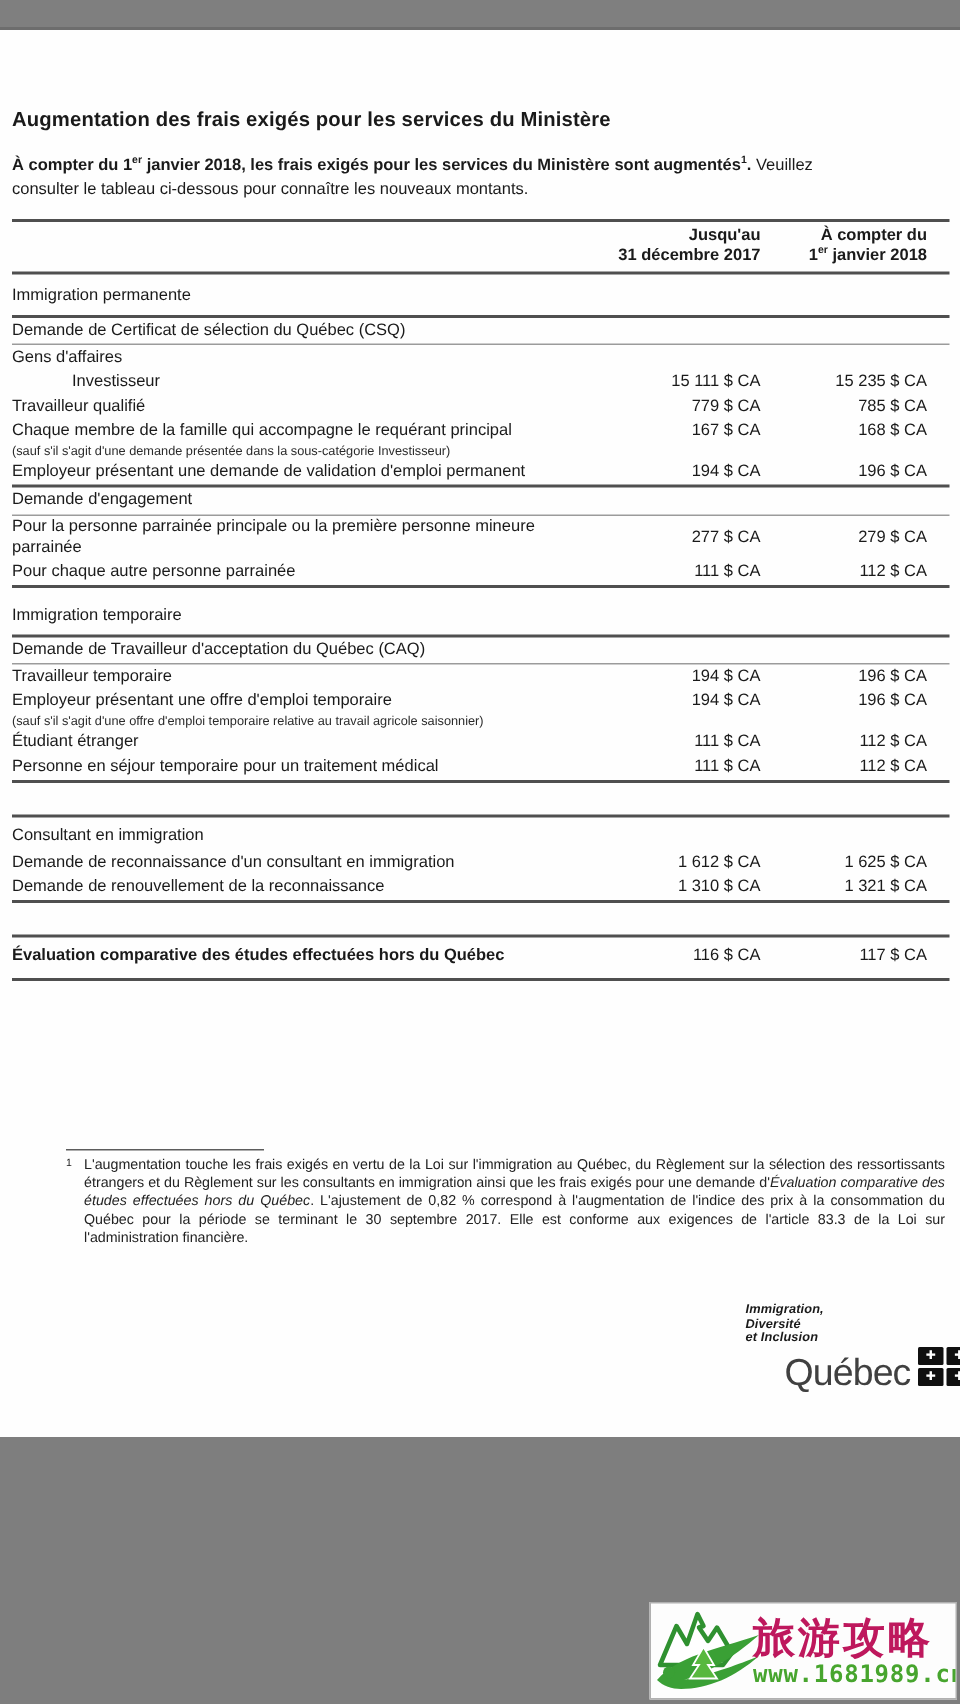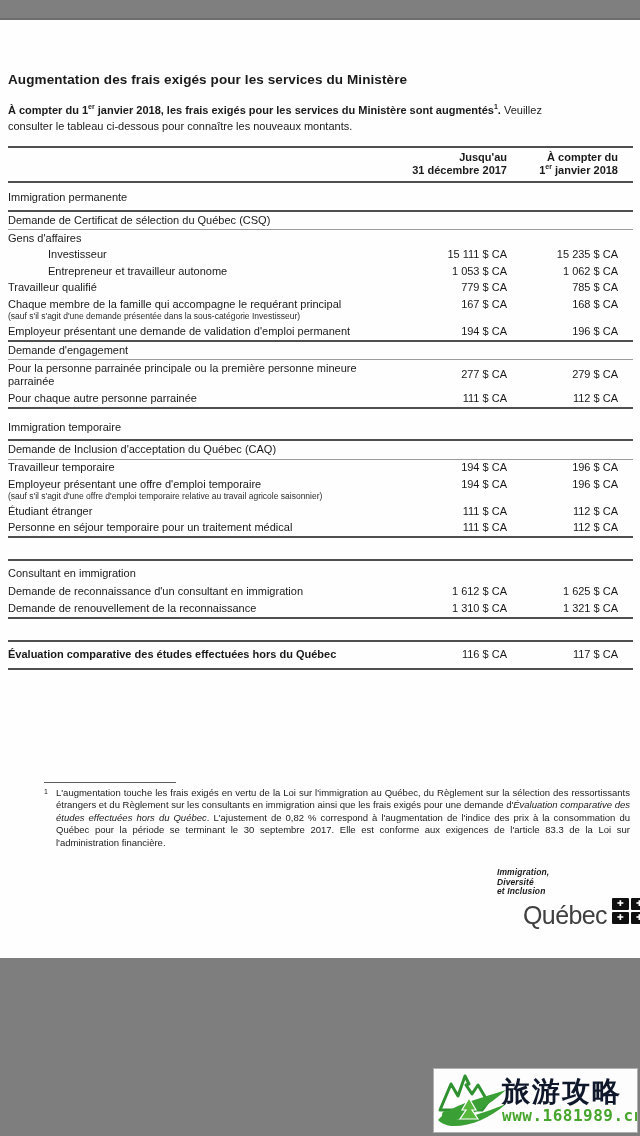--- a/index.html
+++ b/index.html
@@ -58,21 +58,21 @@
   .flag {display:grid; grid-template-columns:17px 17px; grid-auto-rows:12px; gap:2px; margin-left:5px; margin-bottom:4px;}
   .flag .sq {background:#101010; color:#fff; font-size:8px; line-height:12px; text-align:center; border-radius:1px;}
 
   .watermark {
     position:absolute; left:433px; top:1068px; width:205px; height:65px;
     background:#fdfdfd; border:1px solid #b0b0b0; box-sizing:border-box;
     display:flex; align-items:center; overflow:hidden;
   }
   .wm-logo {flex:none; width:72px; height:62px; margin-left:2px;}
   .wm-text {flex:1; display:flex; flex-direction:column; align-items:flex-start; margin-left:-6px;}
-  .wm-title {font-size:28px; line-height:30px; font-weight:bold; color:#0f172a;
+  .wm-title {font-size:28px; line-height:30px; font-weight:bold; color:#be185d;
              font-family:"DejaVu Sans", sans-serif; letter-spacing:2px; white-space:nowrap;}
   .wm-url {font-size:16px; line-height:18px; font-weight:bold; color:#47a52e;
            font-family:"DejaVu Sans Mono", monospace; letter-spacing:0.5px; white-space:nowrap;}
 </style>
 </head>
 <body>
 
 <div class="screen">
   <div class="topbar"></div>
   <div class="topbar-edge"></div>
@@ -107,25 +107,20 @@
         <div class="rule-l"></div>
 
         <div class="label-only">Gens d'affaires</div>
 
         <div class="trow">
           <div class="lbl indent">Investisseur</div>
           <div class="val colv1">15 111 $ CA</div>
           <div class="val colv2">15 235 $ CA</div>
         </div>
 
-        <div class="trow">
-          <div class="lbl indent">Entrepreneur et travailleur autonome</div>
-          <div class="val colv1">1 053 $ CA</div>
-          <div class="val colv2">1 062 $ CA</div>
-        </div>
 
         <div class="trow">
           <div class="lbl">Travailleur qualifié</div>
           <div class="val colv1">779 $ CA</div>
           <div class="val colv2">785 $ CA</div>
         </div>
 
         <div class="trow">
           <div class="lbl"><span>Chaque membre de la famille qui accompagne le requérant principal</span><span class="note">(sauf s'il s'agit d'une demande présentée dans la sous-catégorie Investisseur)</span></div>
           <div class="val colv1">167 $ CA</div>
@@ -152,21 +147,21 @@
           <div class="lbl">Pour chaque autre personne parrainée</div>
           <div class="val colv1">111 $ CA</div>
           <div class="val colv2">112 $ CA</div>
         </div>
 
         <div class="rule-h"></div>
 
         <div class="sect-title gap">Immigration temporaire</div>
         <div class="rule-h"></div>
 
-        <div class="sub-title">Demande de Inclusion d'acceptation du Québec (CAQ)</div>
+        <div class="sub-title">Demande de Travailleur d'acceptation du Québec (CAQ)</div>
         <div class="rule-l"></div>
 
         <div class="trow">
           <div class="lbl">Travailleur temporaire</div>
           <div class="val colv1">194 $ CA</div>
           <div class="val colv2">196 $ CA</div>
         </div>
 
         <div class="trow">
           <div class="lbl"><span>Employeur présentant une offre d'emploi temporaire</span><span class="note">(sauf s'il s'agit d'une offre d'emploi temporaire relative au travail agricole saisonnier)</span></div>

